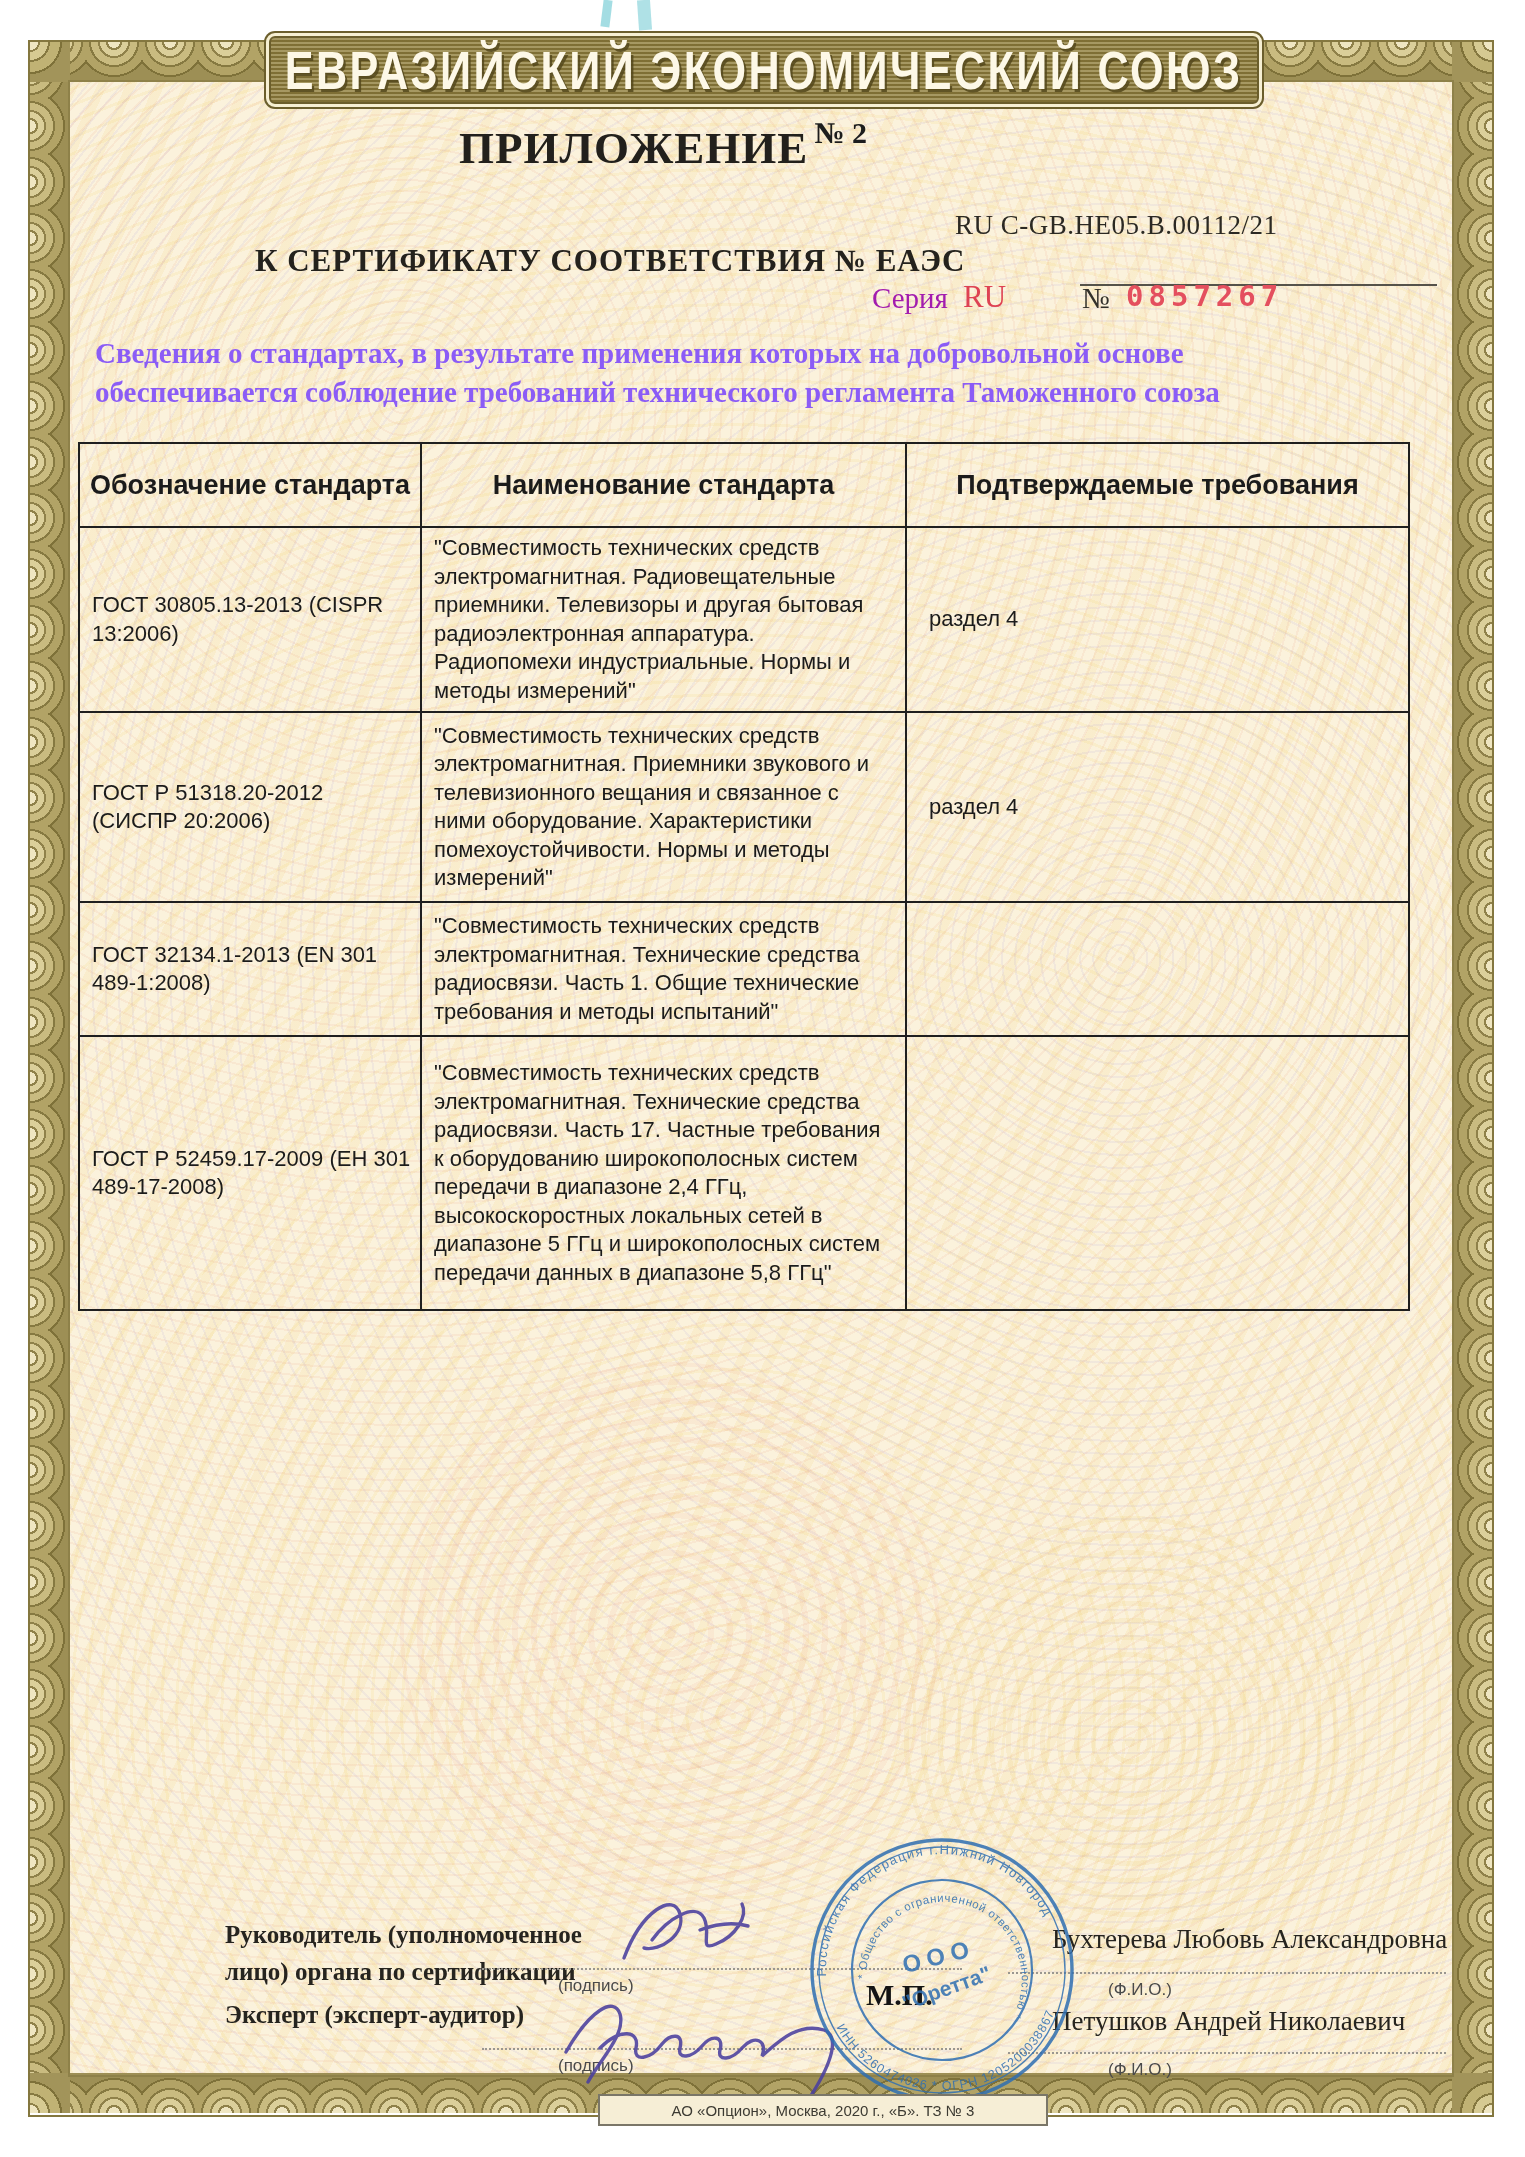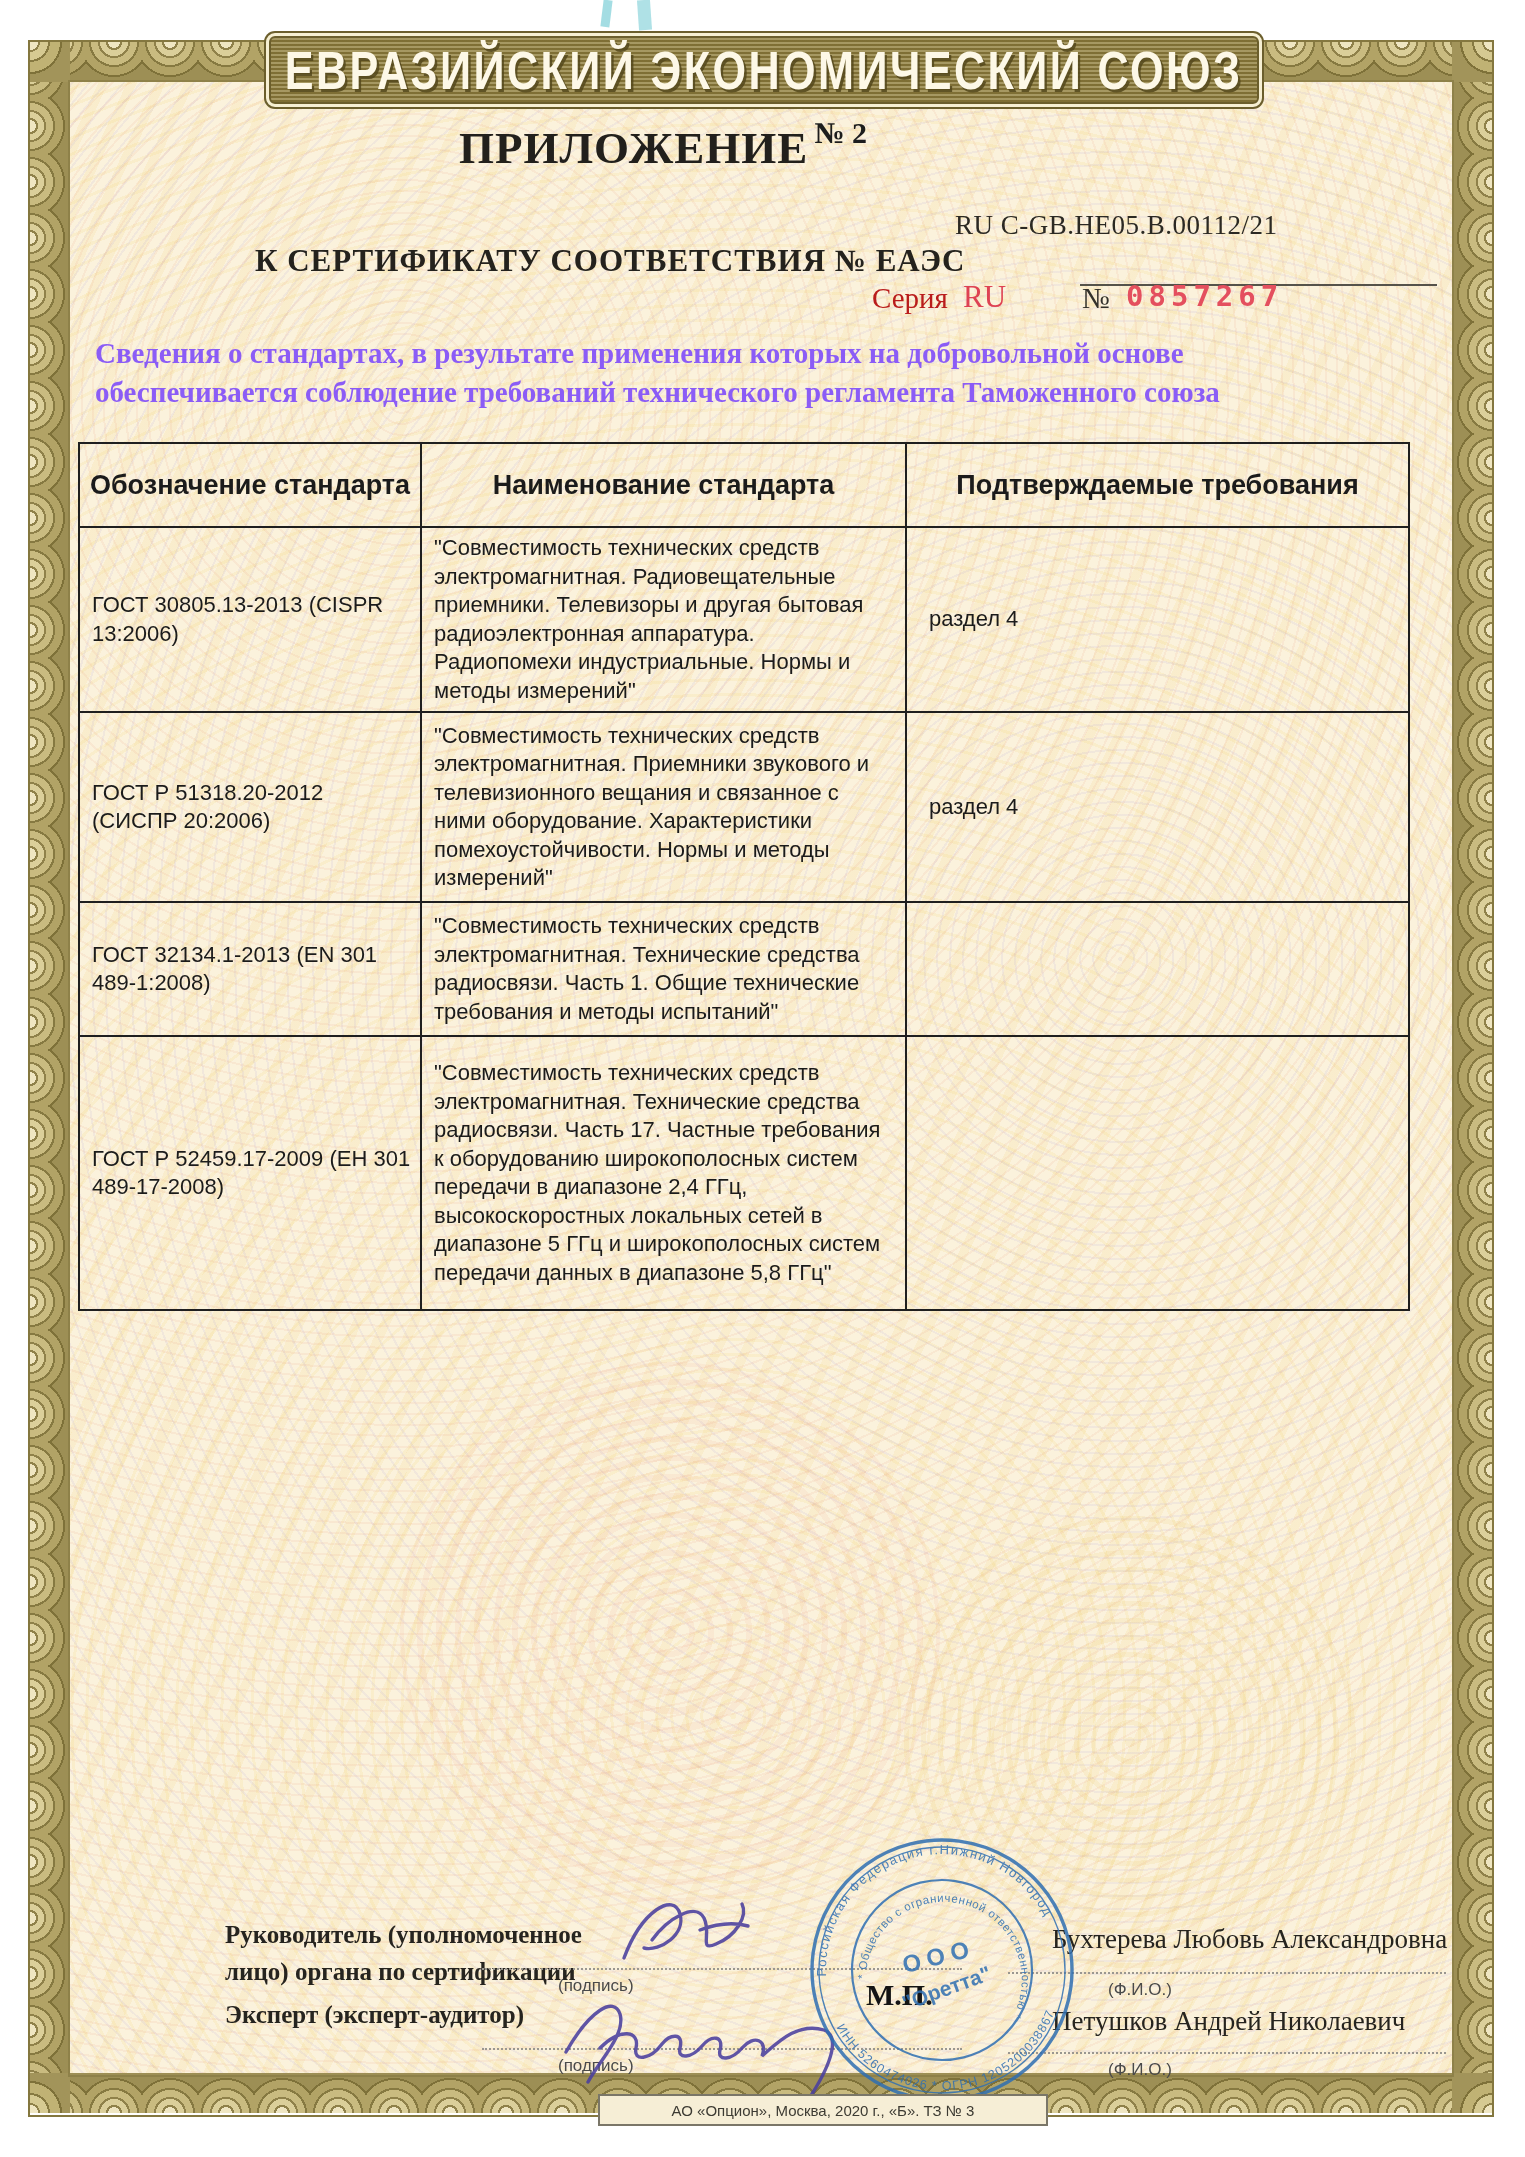--- a/index.html
+++ b/index.html
@@ -47,21 +47,21 @@
     color:#fdf8e7;letter-spacing:3px;white-space:nowrap;transform:scaleX(0.8);
     text-shadow:3px 3px 0 rgba(84,72,28,0.85);}
 
   
   .title-row{position:absolute;left:0;top:122px;width:1326px;text-align:center;}
   .title-main{font-size:45px;font-weight:bold;letter-spacing:1px;color:#22201c;}
   .title-sup{font-size:30px;font-weight:bold;position:relative;top:-20px;margin-left:6px;}
   .cert-number{position:absolute;left:955px;top:210px;font-size:27px;letter-spacing:0.5px;color:#2b2923;}
   .subtitle{position:absolute;left:255px;top:243px;font-size:31px;font-weight:bold;letter-spacing:1px;color:#24221d;}
   .subtitle-line{position:absolute;left:1080px;top:284px;width:357px;border-top:2px solid #55524a;}
-  .series-label{position:absolute;left:872px;top:282px;font-size:29px;color:#b91c1c;}
+  .series-label{position:absolute;left:872px;top:282px;font-size:29px;color:#a21caf;}
   .series-value{position:absolute;left:963px;top:279px;font-size:31px;color:#de4253;}
   .series-no{position:absolute;left:1082px;top:282px;font-size:29px;color:#33312b;}
   .series-digits{position:absolute;left:1126px;top:279px;font-family:"DejaVu Sans Mono",monospace;
     font-weight:bold;font-size:29px;letter-spacing:5px;color:#e44f5e;}
 
   .intro{position:absolute;left:95px;width:1335px;text-align:left;font-weight:bold;
     font-size:29px;color:#8b5cf6;}
   .intro1{top:337px;} .intro2{top:376px;}
 
   

